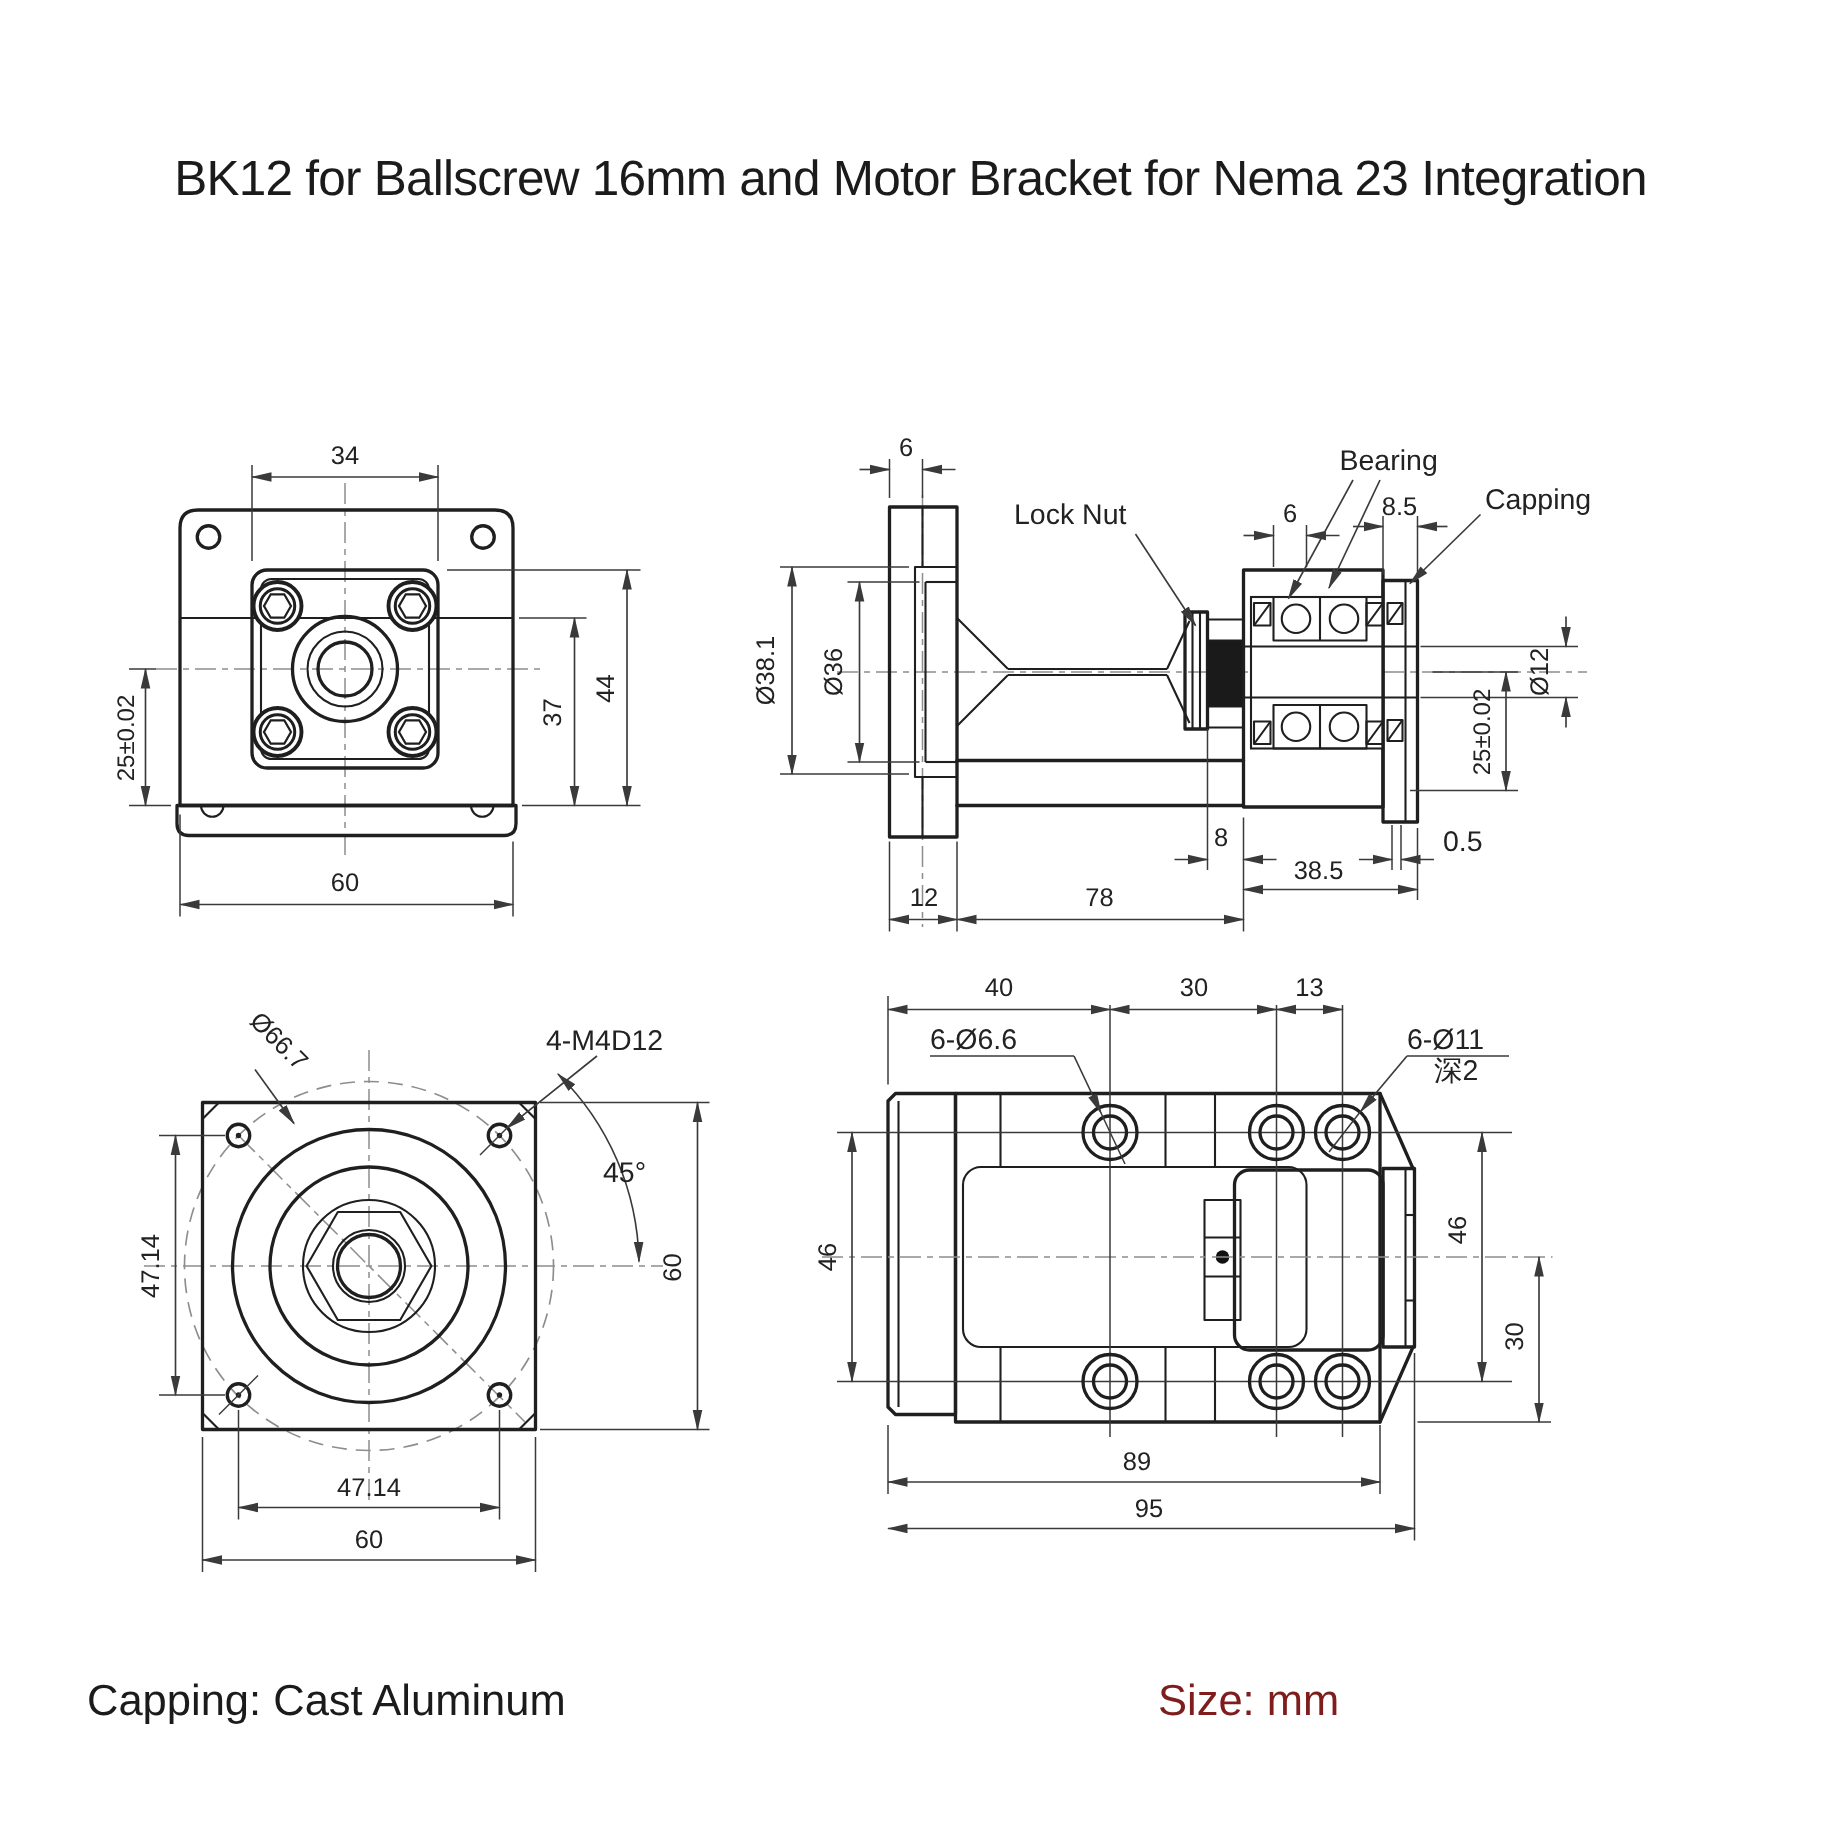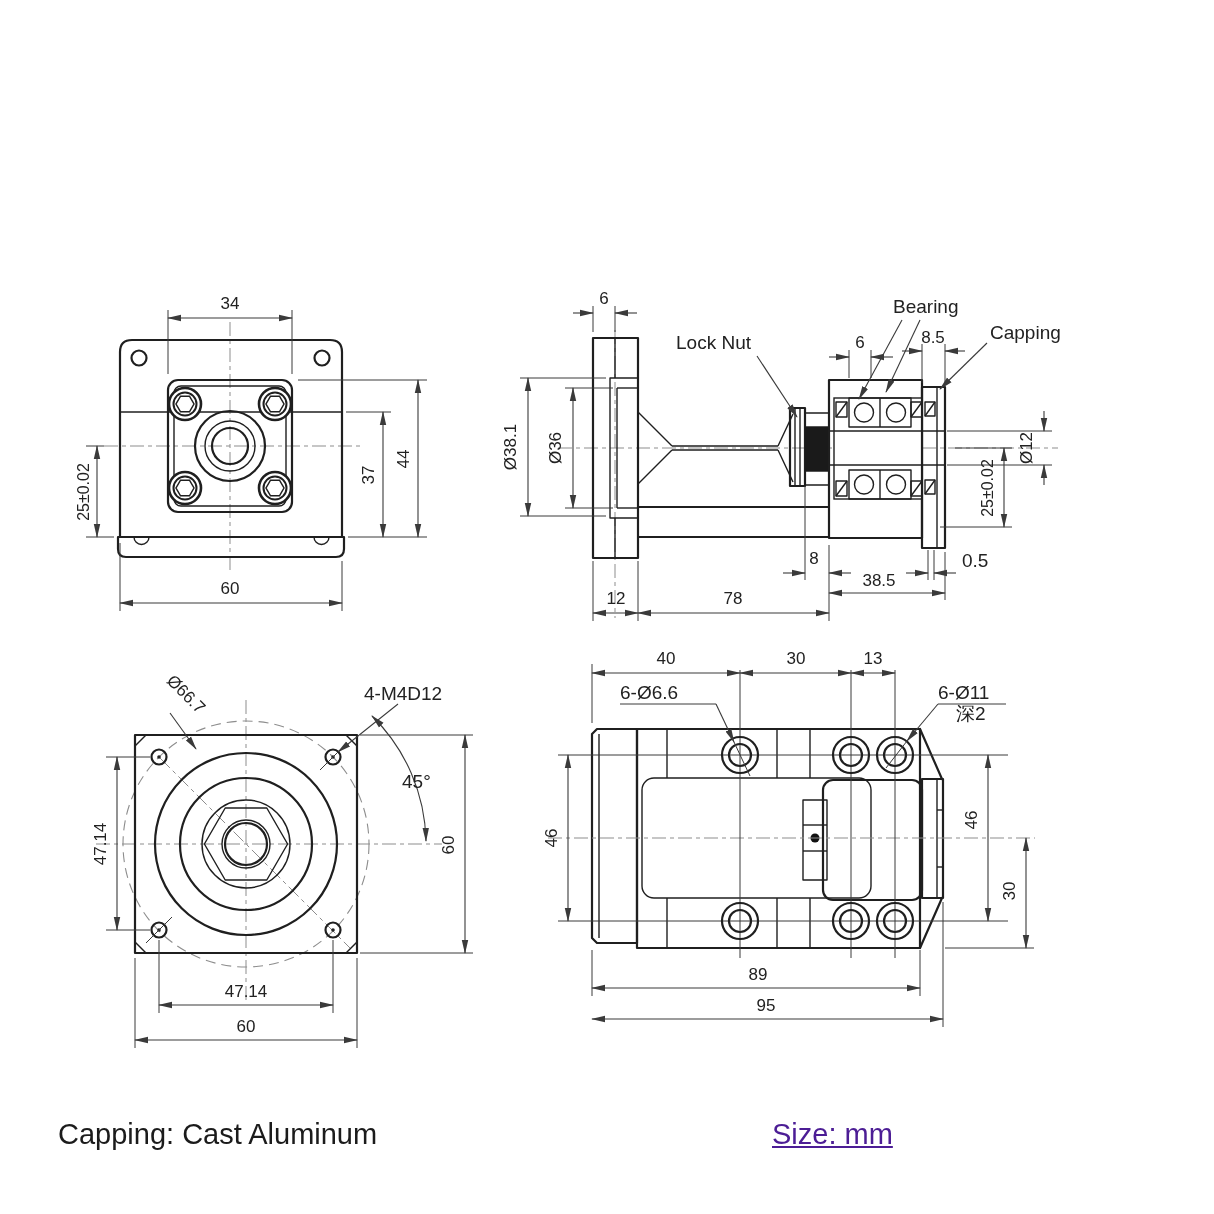--- a/index.html
+++ b/index.html
@@ -1,37 +1,38 @@
 <!DOCTYPE html>
 <html><head>
 <meta charset="utf-8">
 <style>
   html,body{margin:0;padding:0;background:#fff;}
   .canvas{position:relative;width:1214px;height:1214px;background:#fff;overflow:hidden;
           font-family:"Liberation Sans", sans-serif;}
   .title{position:absolute;top:100px;left:0;width:1214px;text-align:center;
          font-size:33px;color:#1b1b1b;letter-spacing:-0.5px;}
   .footer-material{position:absolute;top:1118px;left:58px;font-size:29px;color:#1b1b1b;}
-  .footer-size{position:absolute;top:1118px;left:772px;font-size:29px;color:#4c1d95;text-decoration:underline;}
+  .footer-size{position:absolute;top:1118px;left:772px;font-size:29px;color:#7f1d1d;}
   svg{position:absolute;top:0;left:0;}
   .o2{stroke:#1f1f1f;stroke-width:2.2;fill:none;stroke-linejoin:round;stroke-linecap:round;}
   .o1{stroke:#1f1f1f;stroke-width:1.4;fill:none;stroke-linejoin:round;}
   .th{stroke:#3a3a3a;stroke-width:1;fill:none;}
   .dim{stroke:#3a3a3a;stroke-width:1.1;fill:none;}
   .cl{stroke:#8d8d8d;stroke-width:1;stroke-dasharray:14 4 4 4;fill:none;}
   .clc{stroke:#8d8d8d;stroke-width:1.1;stroke-dasharray:10 6;fill:none;}
   .txt{font-family:"Liberation Sans", sans-serif;font-size:17px;fill:#222;text-anchor:middle;}
   .lbl{font-family:"Liberation Sans", sans-serif;font-size:19px;fill:#222;text-anchor:start;}
   .sm{font-size:16px;}
 </style>
 </head>
 <body>
 
 <div class="canvas">
 
+  <div class="title">BK12 for Ballscrew 16mm and Motor Bracket for Nema 23 Integration</div>
 
   <svg width="1214" height="1214" viewBox="0 0 1214 1214">
     <defs>
       <marker id="ar" viewBox="0 0 14 8" refX="13" refY="4" markerWidth="14" markerHeight="8" orient="auto-start-reverse" markerUnits="userSpaceOnUse">
         <path d="M14 4 L0 0.8 L0 7.2 Z" fill="#3a3a3a"></path>
       </marker>
       <pattern id="hat" patternUnits="userSpaceOnUse" width="8" height="8" patternTransform="rotate(45)">
         <rect width="8" height="8" fill="#ffffff"></rect>
         <line x1="0" y1="0" x2="0" y2="8" stroke="#555" stroke-width="1"></line>
       </pattern>

